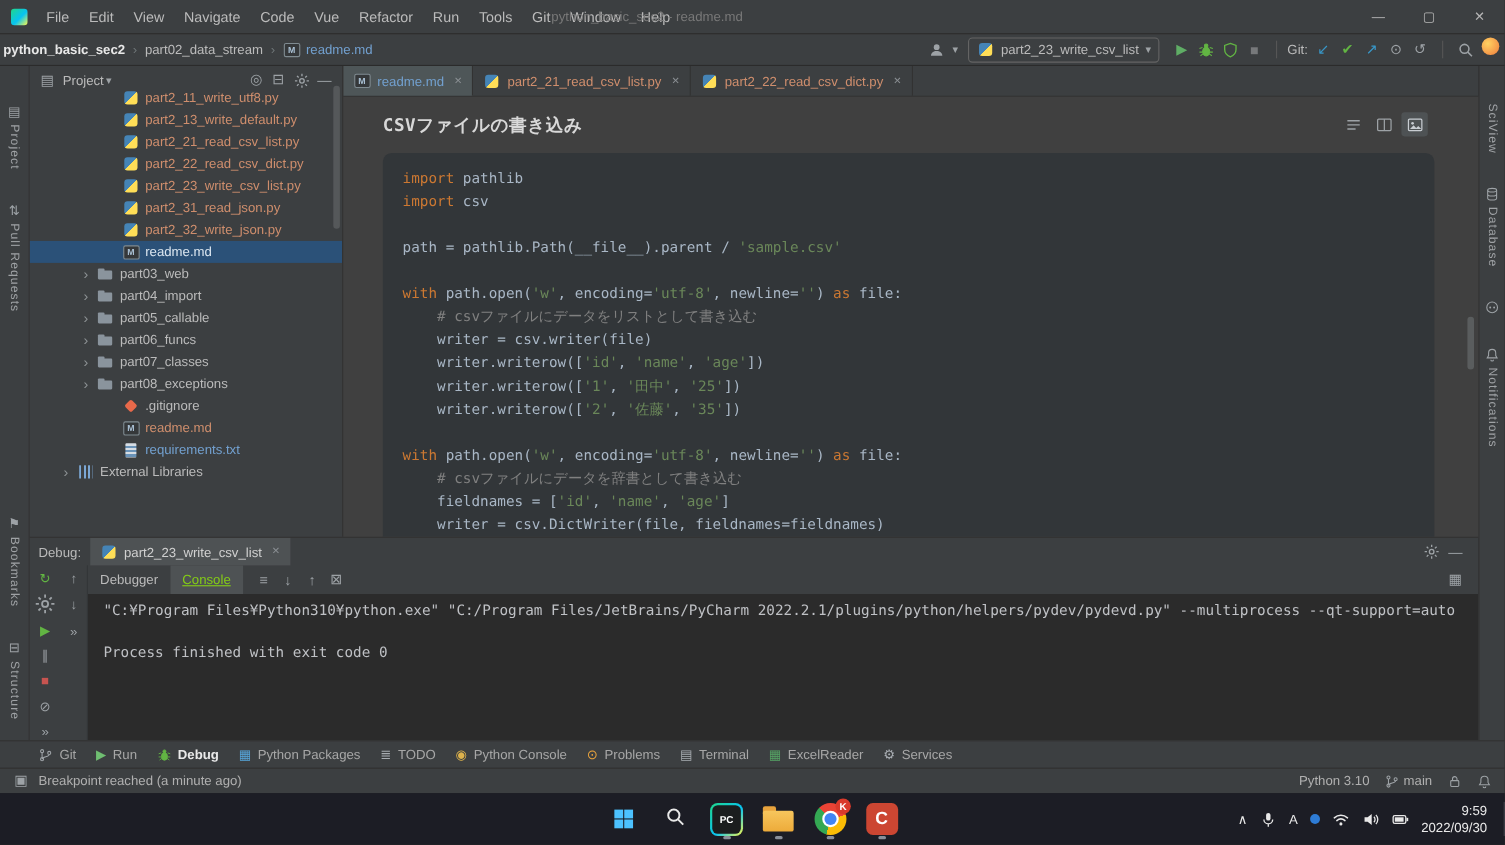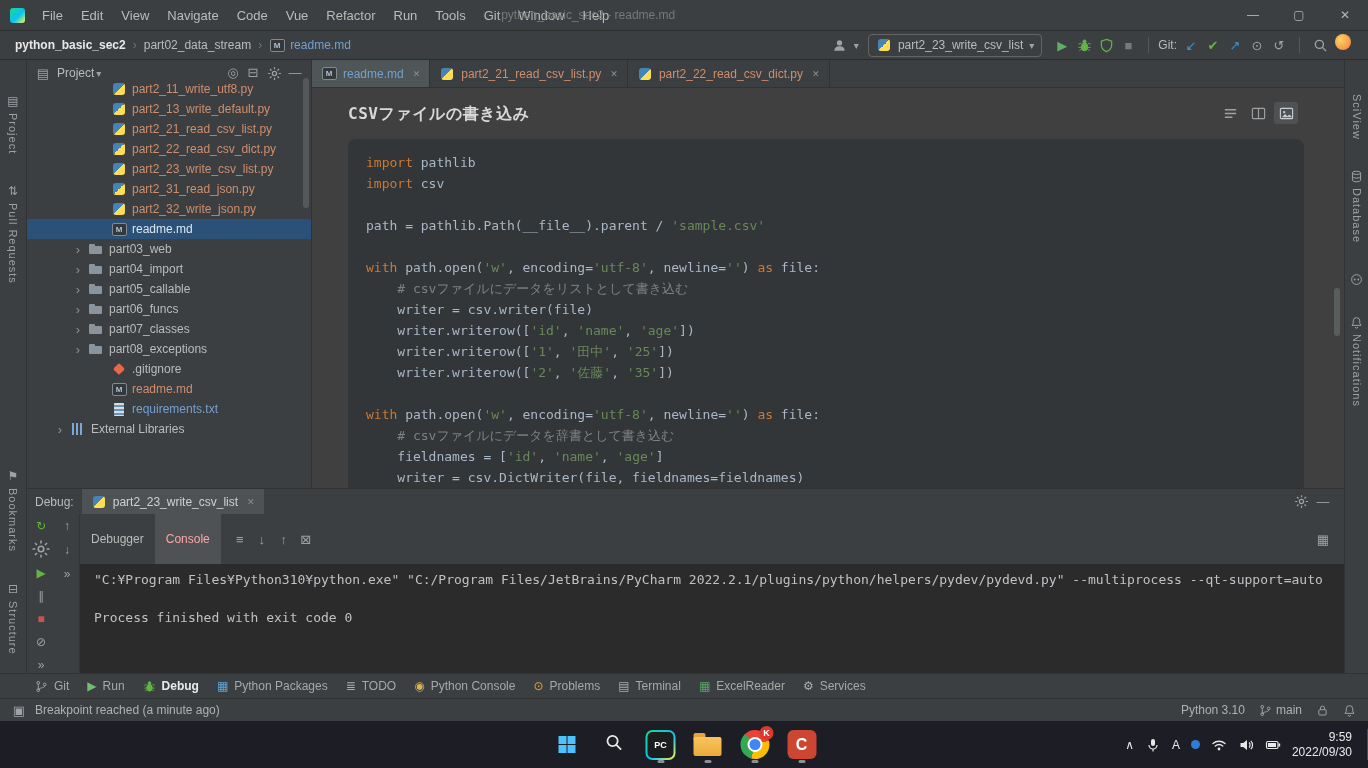--- a/index.html
+++ b/index.html
@@ -13,21 +13,21 @@
   #app-icon{width:15px;height:15px;margin:0 8px 0 10px;border-radius:3px;flex:0 0 15px;
             background:linear-gradient(135deg,#21d789,#07c3f2 55%,#fcf84a);}
   #menu-bar{display:flex;}
   .menu-item{padding:0 9px;line-height:29px;cursor:default;white-space:nowrap;}
   #win-title{position:absolute;left:43%;transform:translateX(-50%);color:#787878;font-size:12px;white-space:nowrap;}
   #win-controls{margin-left:auto;display:flex;height:30px;}
   .win-btn{width:46px;display:flex;align-items:center;justify-content:center;color:#b6b6b6;font-size:12px;}
 
   
   #navbar{flex:0 0 28px;background:#3c3f41;display:flex;align-items:center;font-size:12px;
-          padding:0 13px;border-bottom:1px solid #2b2b2b;}
+          padding:0 1px;border-bottom:1px solid #2b2b2b;}
   #breadcrumbs{display:flex;align-items:center;gap:2px;}
   .crumb{padding:0 2px;white-space:nowrap;}
   .crumb-root{color:#e8e8e8;font-weight:bold;}
   .crumb-sep{color:#6f7678;padding:0 3px;}
   .crumb-file{color:#72a0cf;display:flex;align-items:center;gap:5px;}
   #nav-right{margin-left:auto;display:flex;align-items:center;gap:3px;}
   .glyph{display:inline-flex;align-items:center;justify-content:center;width:22px;height:22px;
          font-size:13px;color:#9da2a6;}
   .svg16{display:inline-flex;align-items:center;justify-content:center;width:22px;height:22px;}
   .svg16 svg{width:15px;height:15px;display:block;}
@@ -117,22 +117,22 @@
   #debug-session-tab{display:flex;align-items:center;gap:6px;background:#4e5254;height:25px;
                      padding:0 9px;margin-left:8px;color:#d0d0d0;}
   #debug-header-right{margin-left:auto;display:flex;align-items:center;padding-right:10px;}
   #debug-body{flex:1;display:flex;min-height:0;}
   .dbg-col{display:flex;flex-direction:column;align-items:center;padding-top:3px;gap:6px;}
   #debug-toolbar-main{flex:0 0 28px;}
   #debug-toolbar-step{flex:0 0 24px;}
   .dbg-icon{width:20px;height:18px;display:flex;align-items:center;justify-content:center;font-size:12px;}
   #debug-main{flex:1;display:flex;flex-direction:column;min-width:0;border-left:1px solid #333638;}
   #debug-tabs{flex:0 0 26px;display:flex;align-items:center;font-size:12px;color:#bbb;}
-  .dtab{padding:12px 11px;line-height:26px;}
-  .dtab.active{background:#4e5254;color:#fca5a5;}
+  .dtab{padding:0 11px;line-height:26px;}
+  .dtab.active{background:#4e5254;color:#84cc16;text-decoration:underline;}
   #console-actions{display:flex;margin-left:8px;}
   #debug-tabs-right{margin-left:auto;padding-right:10px;}
   #console{flex:1;background:#2b2b2b;font:13px "DejaVu Sans Mono",monospace;color:#bfc1c5;
            padding:6px 0 0 14px;white-space:pre;overflow:hidden;line-height:19px;}
 
   
   #toolwin-bar{flex:0 0 24px;background:#3c3f41;border-top:1px solid #323232;display:flex;
                align-items:center;padding-left:26px;font-size:12px;color:#a7a7a7;}
   .toolwin-item{display:flex;align-items:center;gap:6px;padding:0 9px;height:24px;white-space:nowrap;}
   .toolwin-item.active{color:#eaeaea;font-weight:bold;}

